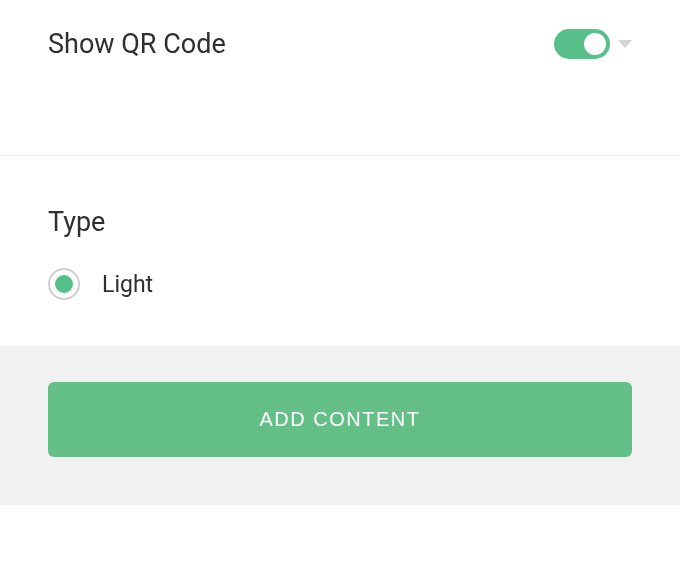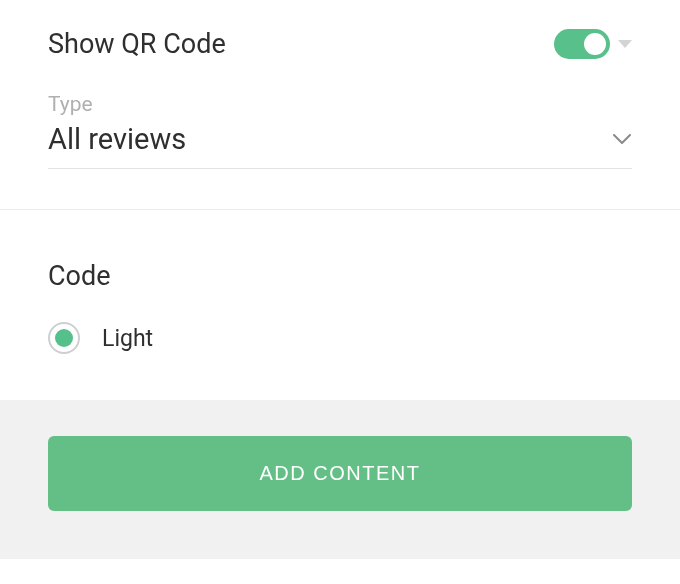--- a/index.html
+++ b/index.html
@@ -7,21 +7,21 @@
       padding: 0;
       box-sizing: border-box;
     }
     body {
       font-family: -apple-system, BlinkMacSystemFont, "Segoe UI", Roboto, Helvetica, Arial, sans-serif;
       background: #ffffff;
       width: 680px;
       height: 584px;
     }
     .section-top {
-      padding: 28px 48px 40px 48px;
+      padding: 28px 48px 63px 48px;
       border-bottom: 1px solid #ededed;
     }
     .row-qr {
       display: flex;
       align-items: center;
       justify-content: space-between;
       margin-bottom: 32px;
     }
     .qr-label {
       font-size: 27px;
@@ -150,35 +150,24 @@
   <div class="row-qr">
     <div class="qr-label">Show QR Code</div>
     <div class="toggle-group">
       <div class="toggle">
         <div class="toggle-knob"></div>
       </div>
       <div class="caret-down"></div>
     </div>
   </div>
 
-  <div>
-    <div class="field-label">Type</div>
-    <div class="dropdown-row">
-      <div class="dropdown-value">All reviews</div>
-      <div class="chevron">
-        <svg width="18" height="10" viewBox="0 0 18 10" fill="none">
-          <path d="M1 1 L9 9 L17 1" stroke-width="2" stroke-linecap="round" stroke-linejoin="round"></path>
-        </svg>
-      </div>
-    </div>
-  </div>
 </div>
 
 <div class="section-mid">
-  <div class="theme-heading">Code</div>
+  <div class="theme-heading">Type</div>
   <div class="radio-row">
     <div class="radio-option">
       <div class="radio-circle selected">
         <div class="radio-dot"></div>
       </div>
       <div class="radio-label">Light</div>
     </div>
   </div>
 </div>
 

